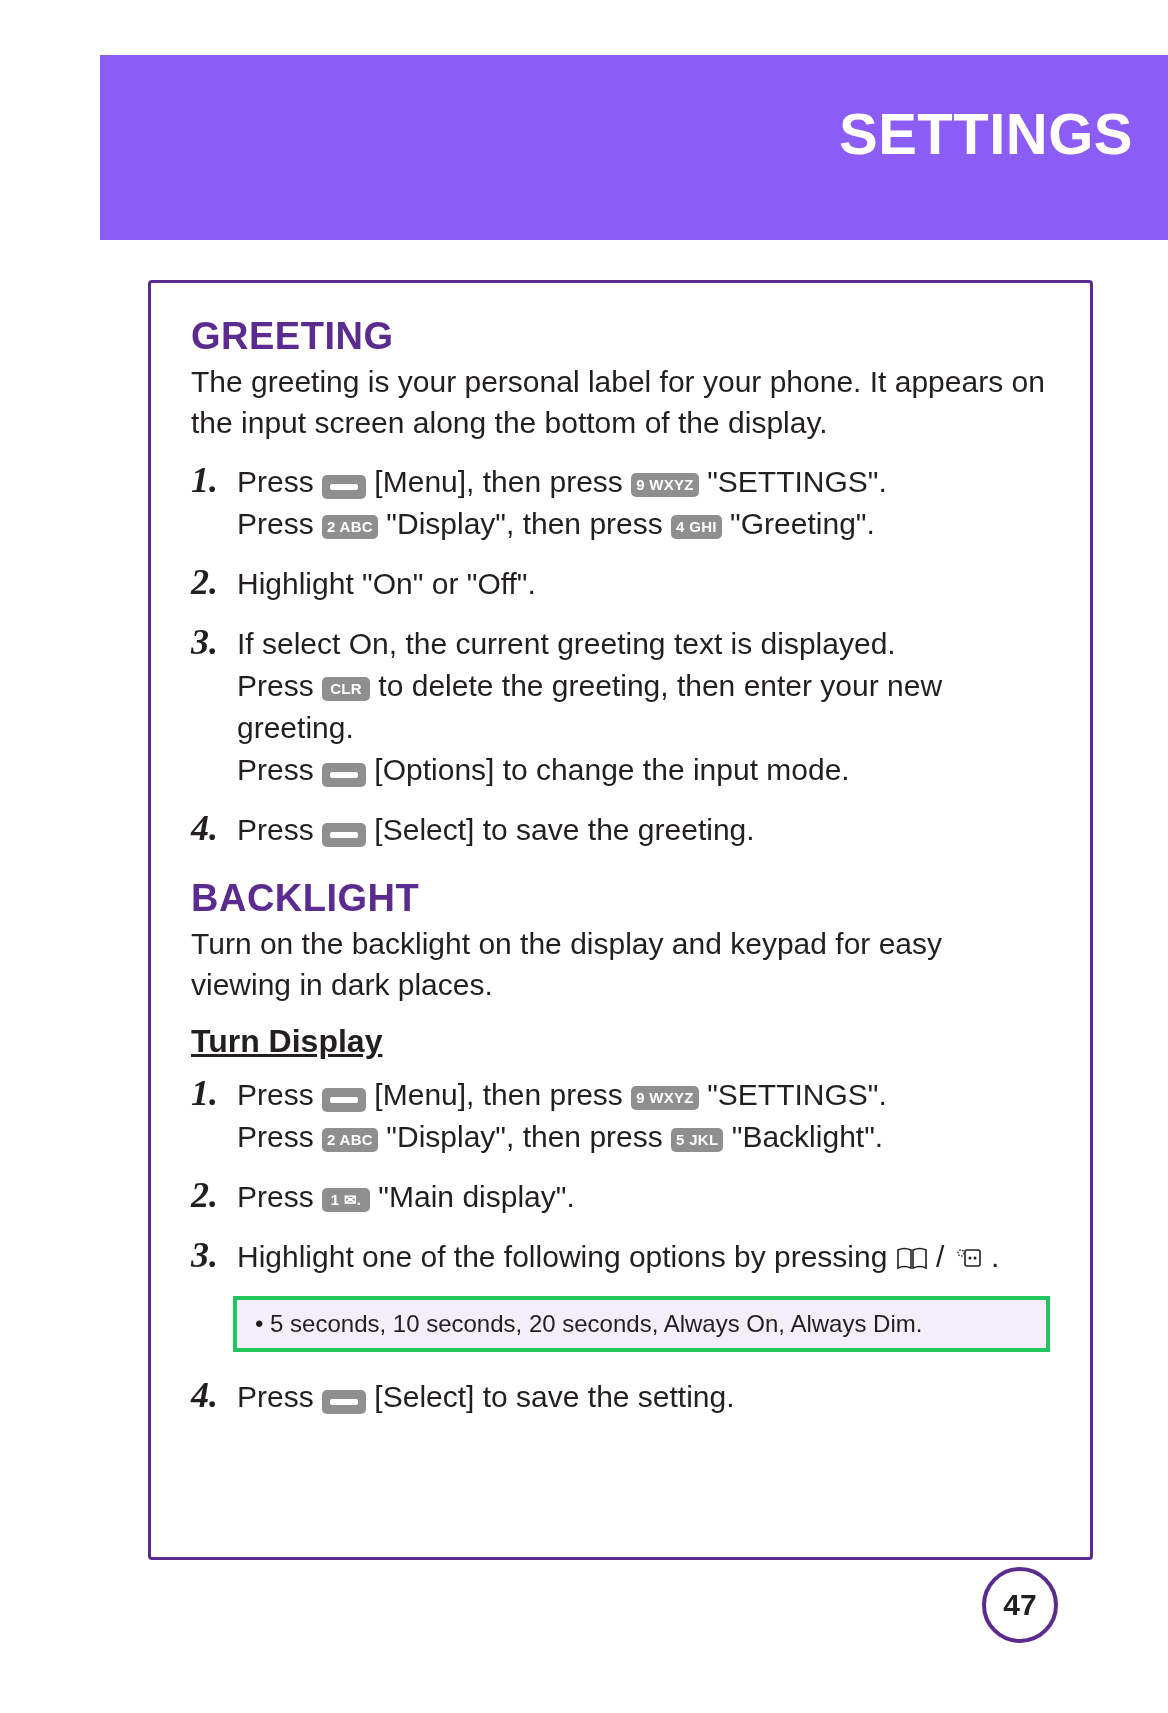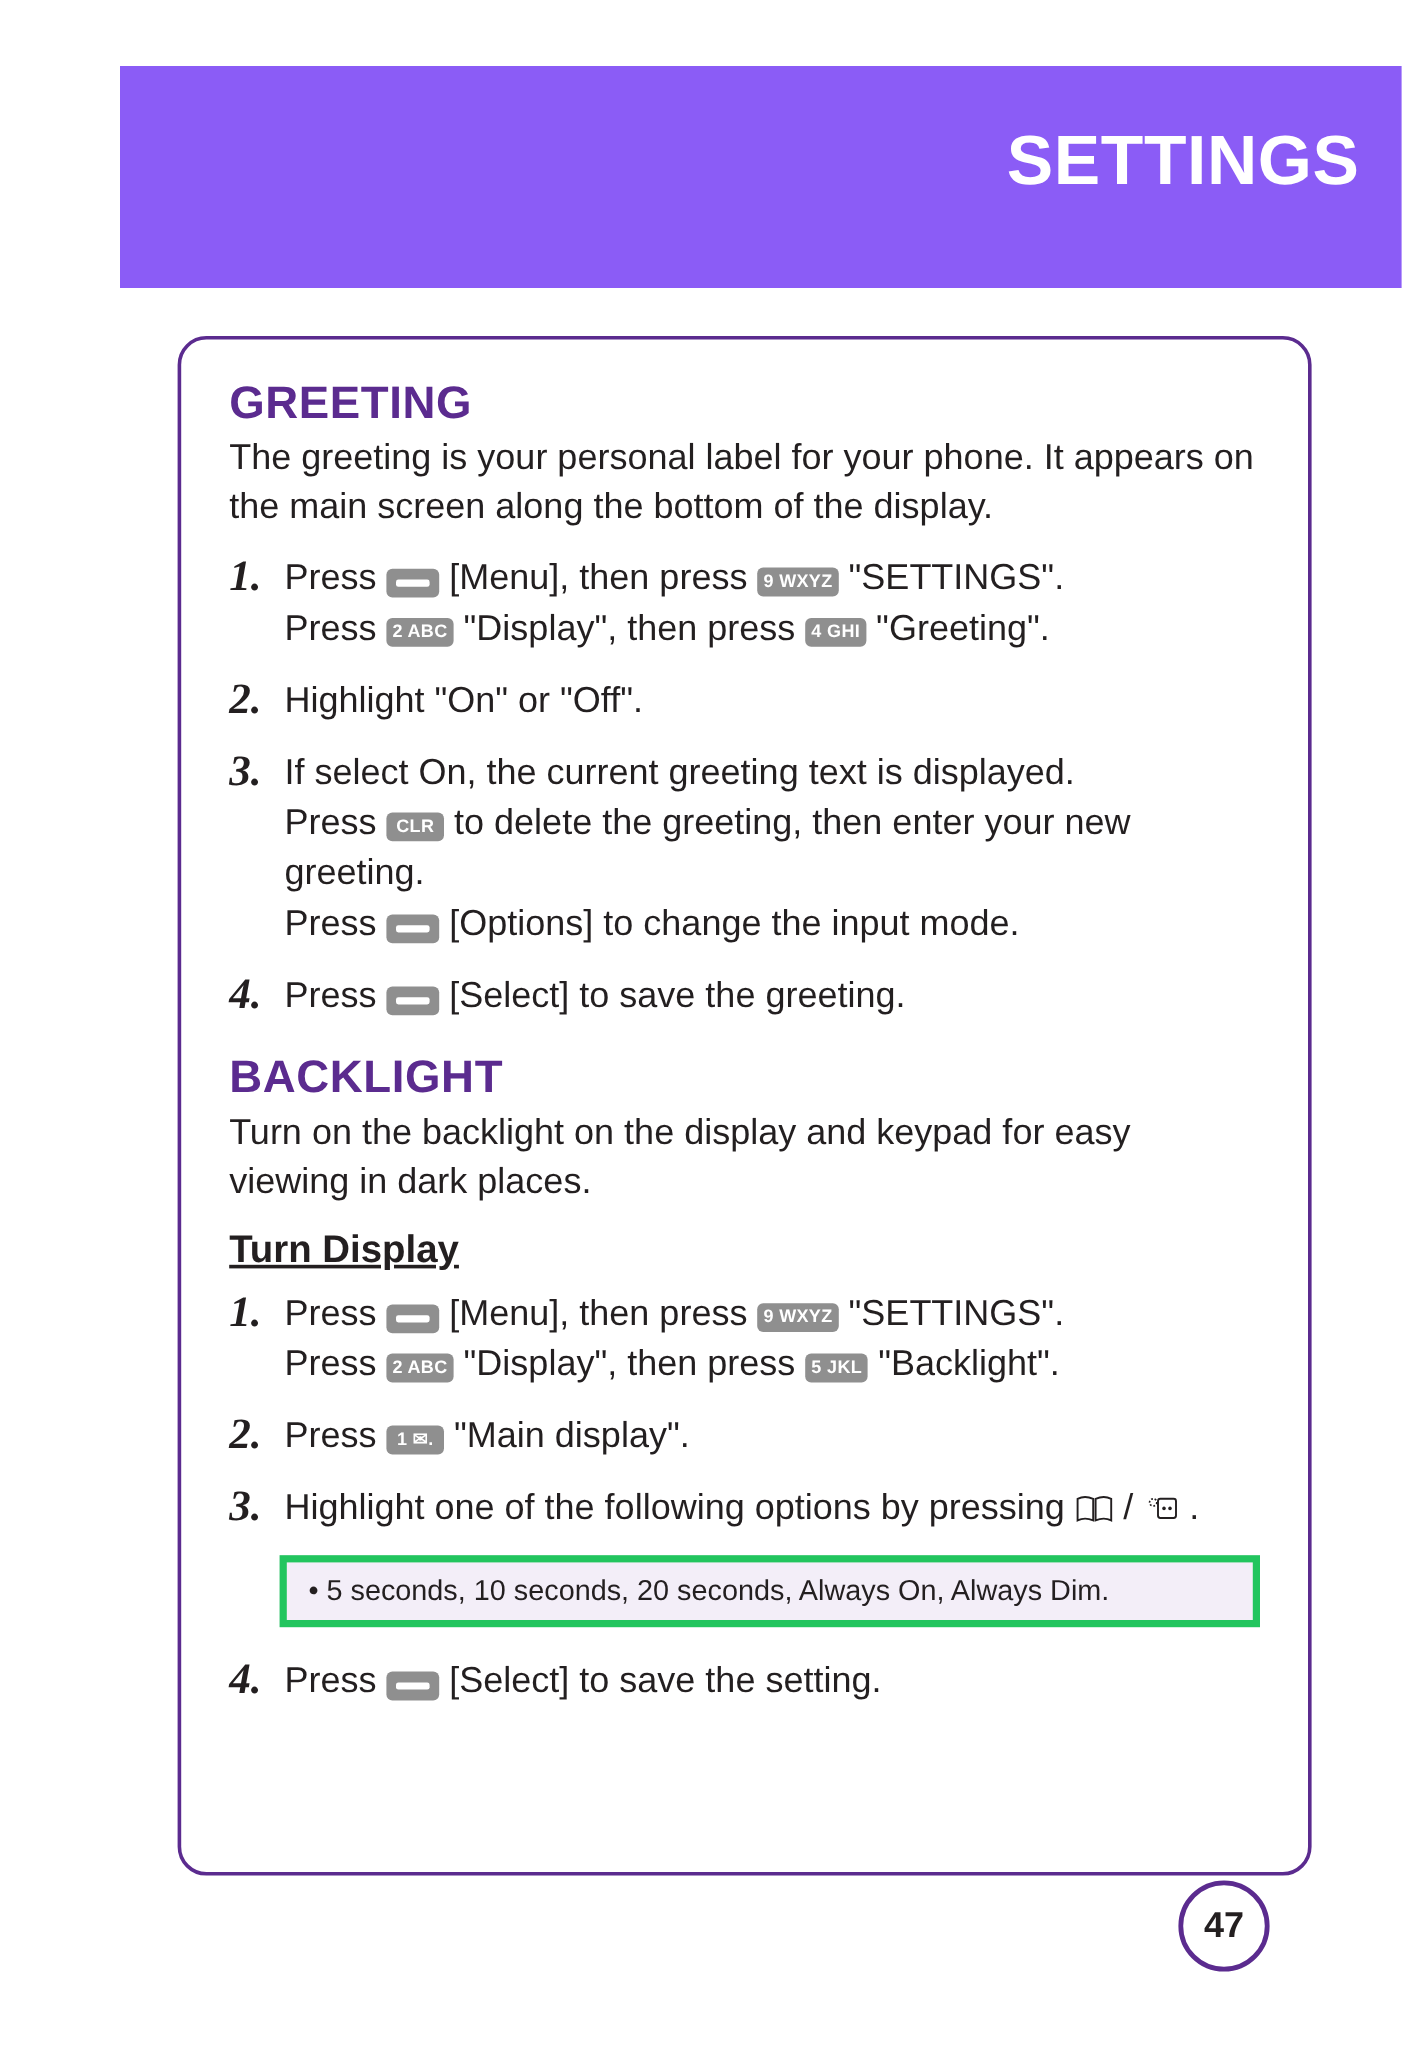--- a/index.html
+++ b/index.html
@@ -28,21 +28,21 @@
     right: 60px;
     top: 45px;
     letter-spacing: 0.5px;
   }
   .panel-wrap {
     position: relative;
     margin: 40px 75px 0 148px;
   }
   .panel {
     border: 3px solid #5b2b8f;
-    border-radius: 24px;
+    border-radius: 4px;
     padding: 30px 40px 120px 40px;
     min-height: 1280px;
     position: relative;
   }
   .sec-title {
     color: #5b2b8f;
     font-size: 38px;
     font-weight: 700;
     margin: 2px 0 4px 0;
     letter-spacing: 0.5px;
@@ -104,21 +104,21 @@
     background: #fff;
     border-radius: 2px;
   }
   .sub-title {
     font-size: 32px;
     font-weight: 700;
     text-decoration: underline;
     margin: 14px 0 10px 0;
   }
   .option-box {
-    border: 6px solid #22c55e;
+    border: 4px solid #22c55e;
     background: #f3eef8;
     padding: 10px 18px;
     margin: 18px 0 24px 42px;
     font-size: 24px;
   }
   .nav-icon {
     display: inline-block;
     vertical-align: -3px;
   }
   .nav-icon svg { display: block; }
@@ -142,21 +142,21 @@
 <body>
 
 <div class="header-bar">
   <div class="header-title">SETTINGS</div>
 </div>
 
 <div class="panel-wrap">
   <div class="panel">
 
     <div class="sec-title">GREETING</div>
-    <div class="body-text">The greeting is your personal label for your phone.  It appears on the main screen along the bottom of the display.</div>
+    <div class="body-text">The greeting is your personal label for your phone.  It appears on the input screen along the bottom of the display.</div>
 
     <ol class="steps" id="greeting-steps">
         <li>
           <span class="num">1.</span>
           <span class="step-body">Press <span class="key soft"></span> [Menu], then press <span class="key">9 WXYZ</span> "SETTINGS".<br>Press <span class="key">2 ABC</span> "Display", then press <span class="key">4 GHI</span> "Greeting".</span>
         </li>
         <li>
           <span class="num">2.</span>
           <span class="step-body">Highlight "On" or "Off".</span>
         </li>

